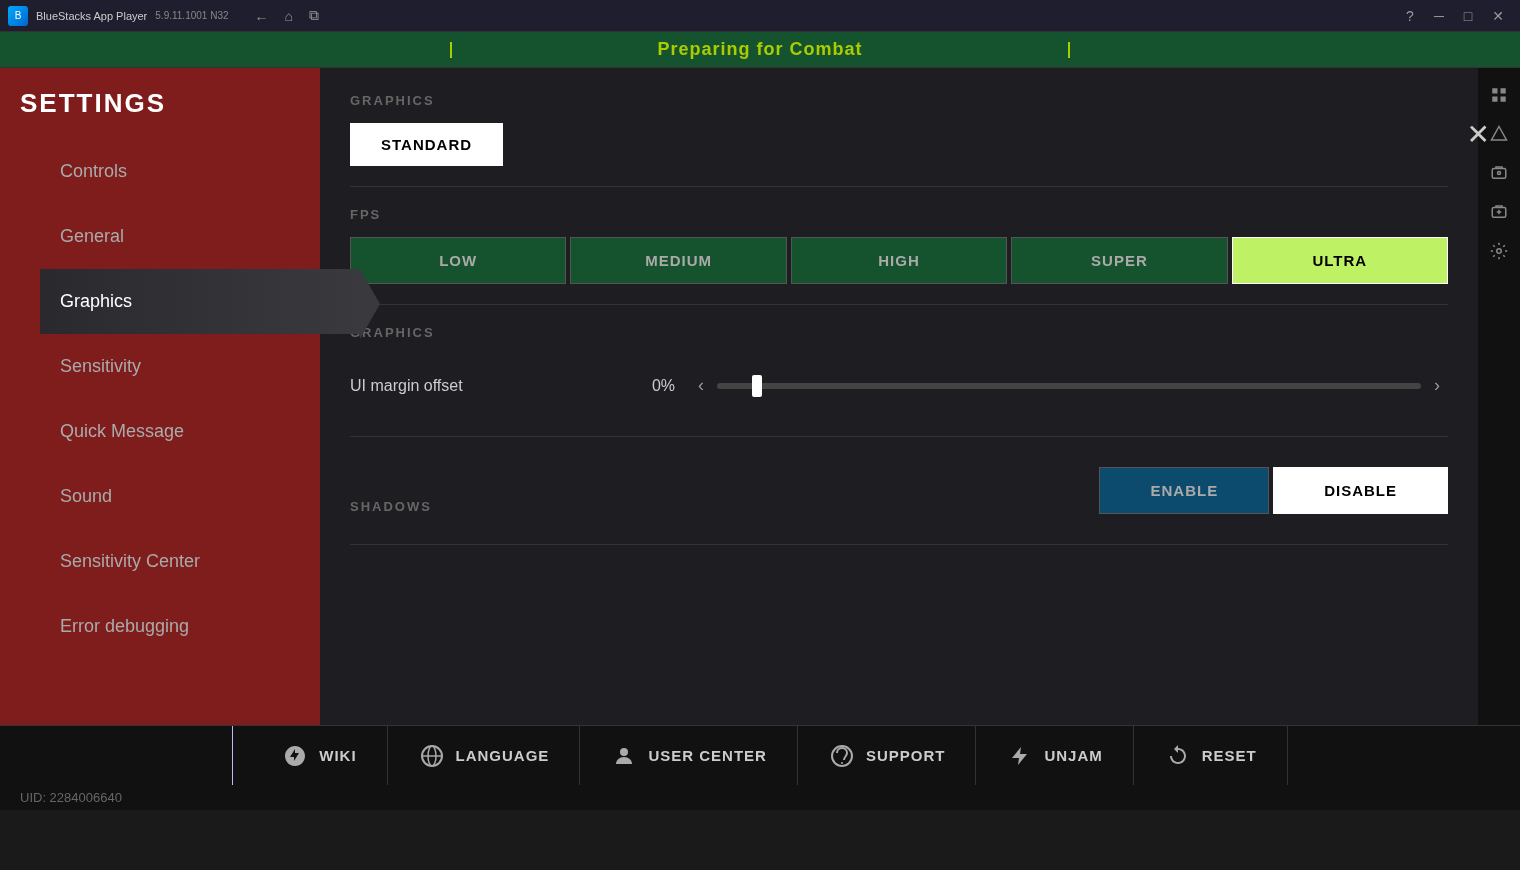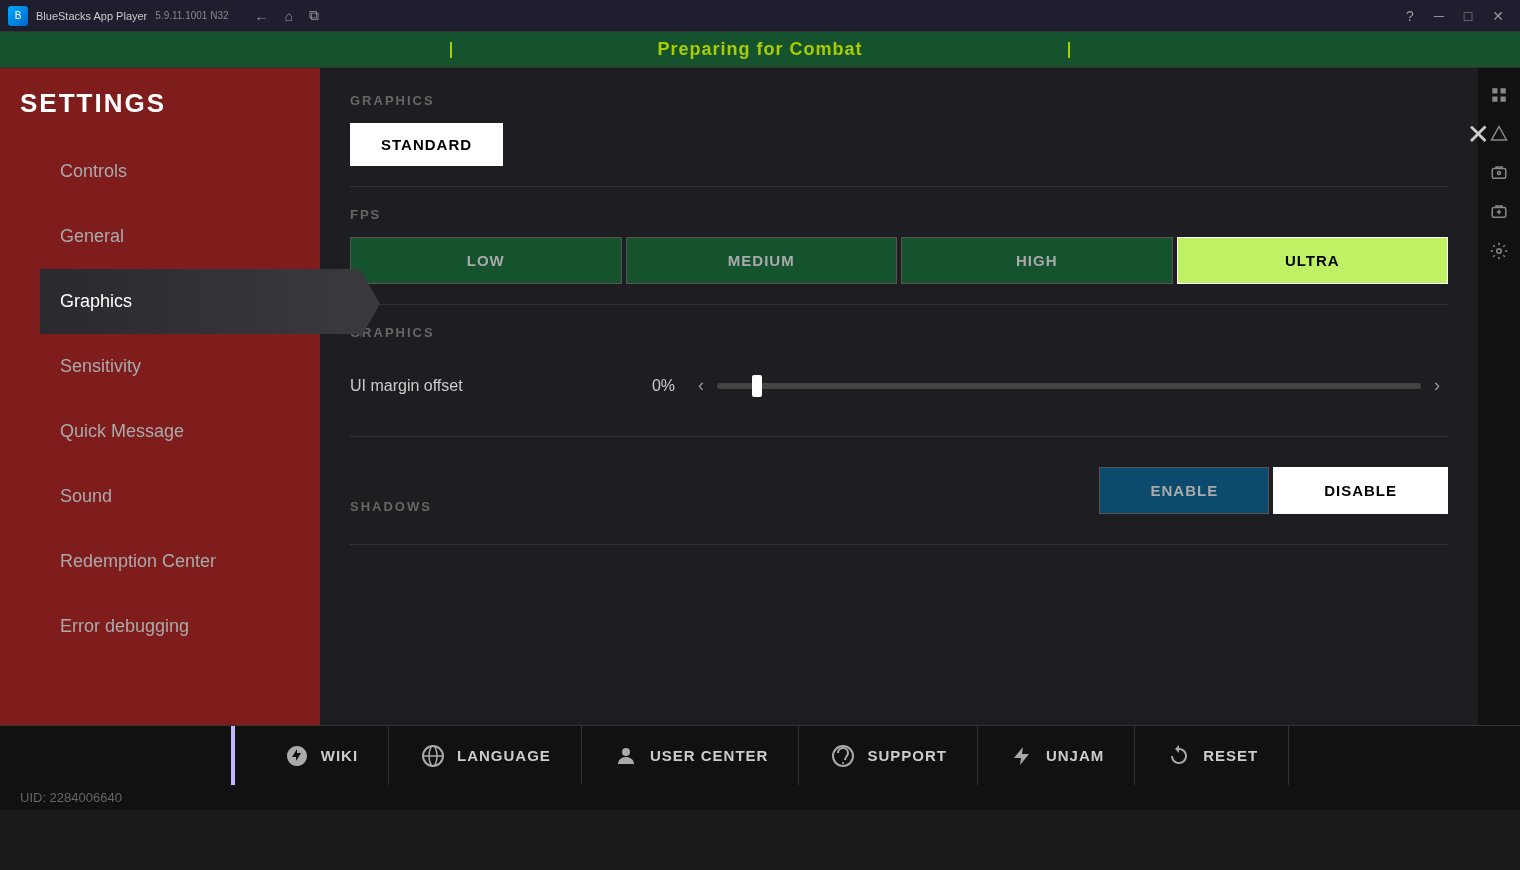--- a/index.html
+++ b/index.html
@@ -349,21 +349,21 @@
       height: 100%;
       background: none;
       border: none;
       color: #ccc;
       cursor: pointer;
       font-size: 15px;
       font-weight: bold;
       letter-spacing: 1px;
       border-right: 1px solid #333;
     }
-    .bottom-btn:first-child { border-left: 4px solid #c4b5fd; padding-left: 48px; }
+    .bottom-btn:first-child { border-left: 1px solid #c4b5fd; padding-left: 48px; }
     .bottom-icon {
       width: 28px;
       height: 28px;
       display: flex;
       align-items: center;
       justify-content: center;
     }
     .bottom-icon svg {
       width: 24px;
       height: 24px;
@@ -427,38 +427,39 @@
     <div style="display:flex; flex:1; overflow:hidden;">
 
       <div class="sidebar">
         <div class="settings-title">SETTINGS</div>
         <button class="sidebar-item">Controls</button>
         <button class="sidebar-item">General</button>
         <button class="sidebar-item active">Graphics</button>
         <button class="sidebar-item">Sensitivity</button>
         <button class="sidebar-item">Quick Message</button>
         <button class="sidebar-item">Sound</button>
-        <button class="sidebar-item">Redemption Center</button>
+        <button class="sidebar-item">Sensitivity Center</button>
         <button class="sidebar-item">Error debugging</button>
       </div>
 
       <div class="content-area">
 
         <div class="section-title">GRAPHICS</div>
         <div class="btn-group">
           <button class="option-btn active">STANDARD</button>
         </div>
 
         <hr class="section-divider">
 
         <div class="section-title">FPS</div>
         <div class="fps-btn-group">
           <button class="fps-btn inactive">LOW</button>
           <button class="fps-btn inactive">MEDIUM</button>
           <button class="fps-btn inactive">HIGH</button>
+          <button class="fps-btn inactive">SUPER</button>
           <button class="fps-btn active">ULTRA</button>
         </div>
 
         <hr class="section-divider">
 
         <div class="section-title">GRAPHICS</div>
 
         <div class="slider-row">
           <span class="slider-label">UI margin offset</span>
           <span class="slider-value">0%</span>

